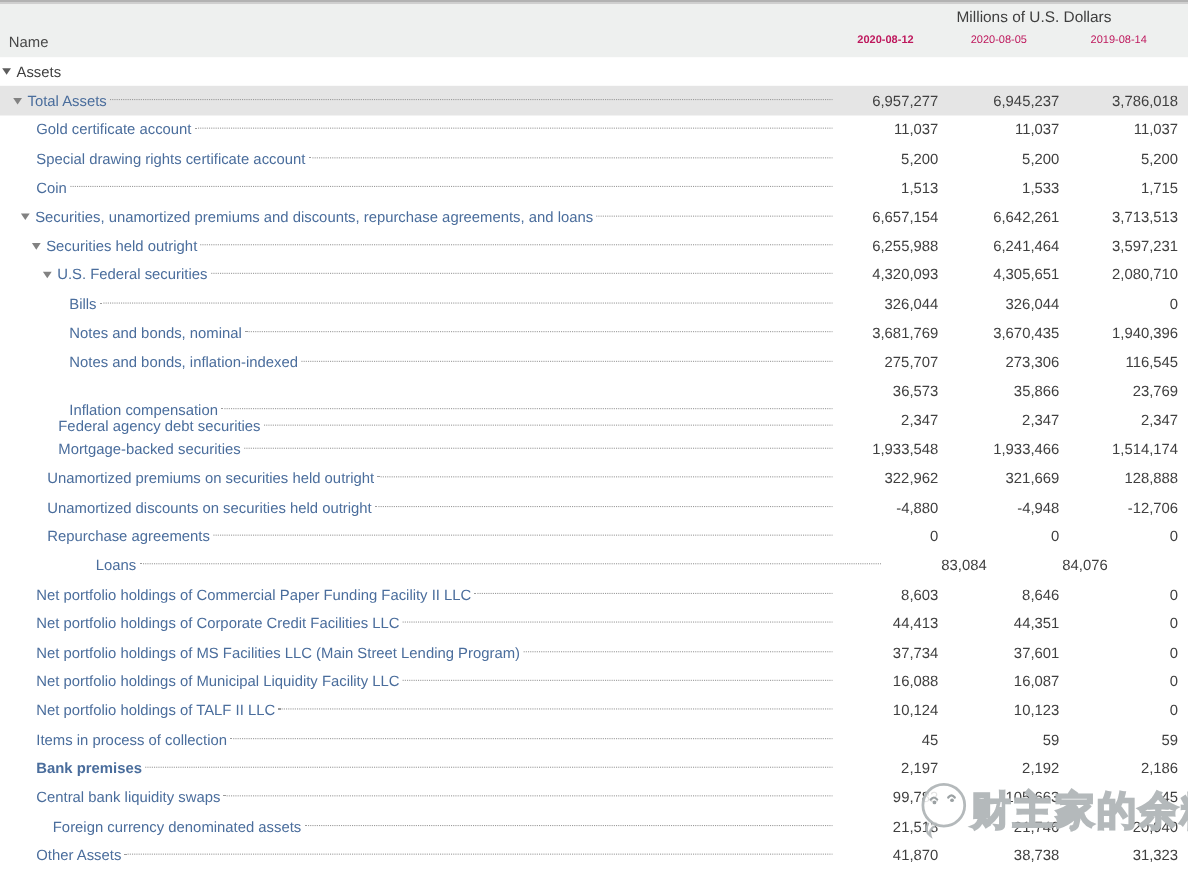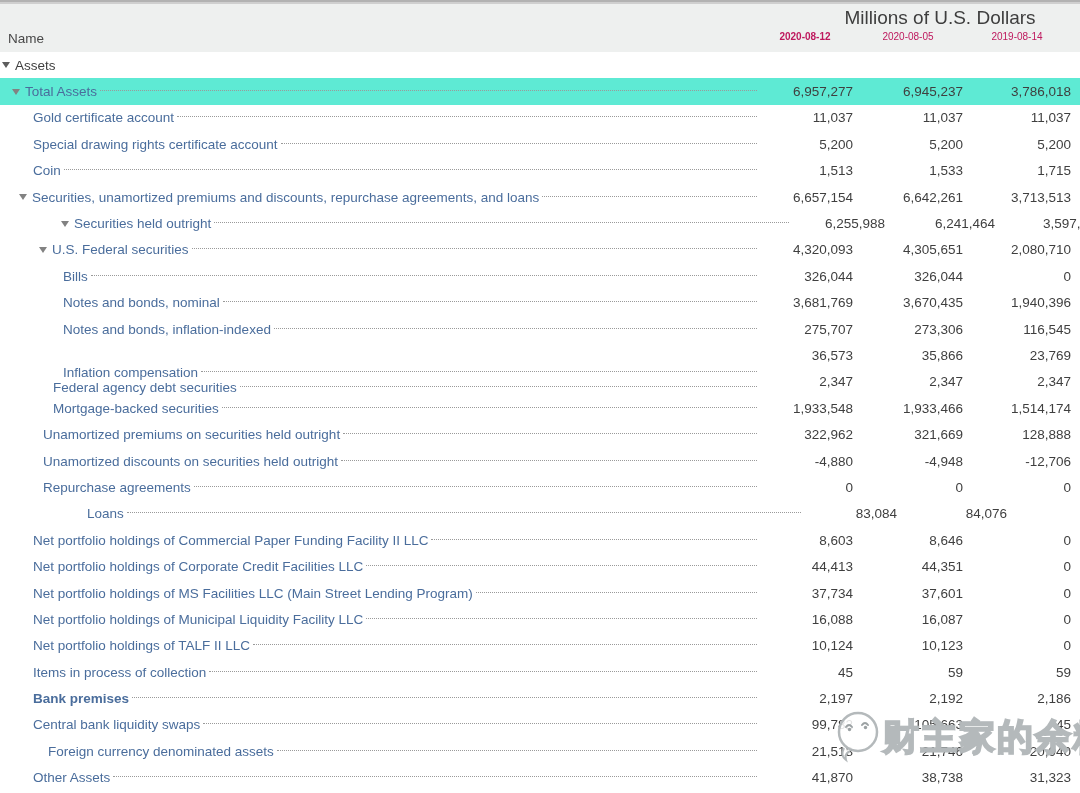--- a/index.html
+++ b/index.html
@@ -4,29 +4,29 @@
 <style>
   html,body{margin:0;padding:0;}
   body{
     width:1080px;height:793px;overflow:hidden;background:#ffffff;
     font-family:"Liberation Sans","DejaVu Sans",sans-serif;
     position:relative;
   }
   .topbar{height:4px;background:linear-gradient(#b2b2b2 55%,#cfcfcf 55%);}
   .header{background:#eef0ef;height:48px;position:relative;}
   .units{position:absolute;left:800px;right:0;top:3px;text-align:center;
-    font-size:19px;color:#3e3e3e;}
+    font-size:14px;color:#3e3e3e;}
   .cols-head{position:absolute;bottom:6px;left:0;right:0;display:flex;padding-right:9px;}
   .name-head{width:757px;padding-left:8px;box-sizing:border-box;font-size:13.5px;color:#484848;}
   .dcol{width:96px;text-align:center;font-size:10px;color:#be185d;flex:none;}
   .dcol.c2{width:110px}.dcol.c3{width:108px}
   .dcol.bold{font-weight:bold;}
   #rows{position:relative;}
   .row{display:flex;height:26.4px;align-items:center;box-sizing:border-box;padding-right:9px;}
-  .row.green{background:#5eead4;}
+  .row.green{background:#e5e5e5;}
   .namecell{width:757px;display:flex;align-items:center;box-sizing:border-box;overflow:hidden;flex:none;}
   .tri{width:0;height:0;border-left:4.5px solid transparent;border-right:4.5px solid transparent;
     border-top:6px solid #828282;margin-right:5px;flex:none;}
   .row.dark .tri{border-top-color:#5d5d5d;}
   .spacer{width:14px;flex:none;}
   .lbl{font-size:13.5px;color:#4a6d9c;white-space:nowrap;flex:none;}
   .row.dark .lbl{color:#3f3f3f;}
   .leader{flex:1;border-bottom:1px dotted #9a9a9a;align-self:flex-end;margin:0 0 8px 3px;height:0;}
   .val{width:96px;text-align:right;font-size:13.5px;color:#3f3f3f;flex:none;white-space:nowrap;}
   .val.c2{width:110px}.val.c3{width:108px}
@@ -107,21 +107,21 @@
       <div class="namecell" style="padding-left: 19px;">
         <span class="tri"></span>
         <span class="lbl">Securities, unamortized premiums and discounts, repurchase agreements, and loans</span>
         <span class="leader"></span>
       </div>
       <div class="val">6,657,154</div>
       <div class="val c2">6,642,261</div>
       <div class="val c3">3,713,513</div>
     </div>
     <div class="row">
-      <div class="namecell" style="padding-left: 29px; margin-left: 32px;">
+      <div class="namecell" style="padding-left: 29px;">
         <span class="tri"></span>
         <span class="lbl">Securities held outright</span>
         <span class="leader"></span>
       </div>
       <div class="val">6,255,988</div>
       <div class="val c2">6,241,464</div>
       <div class="val c3">3,597,231</div>
     </div>
     <div class="row">
       <div class="namecell" style="padding-left: 39px;">

